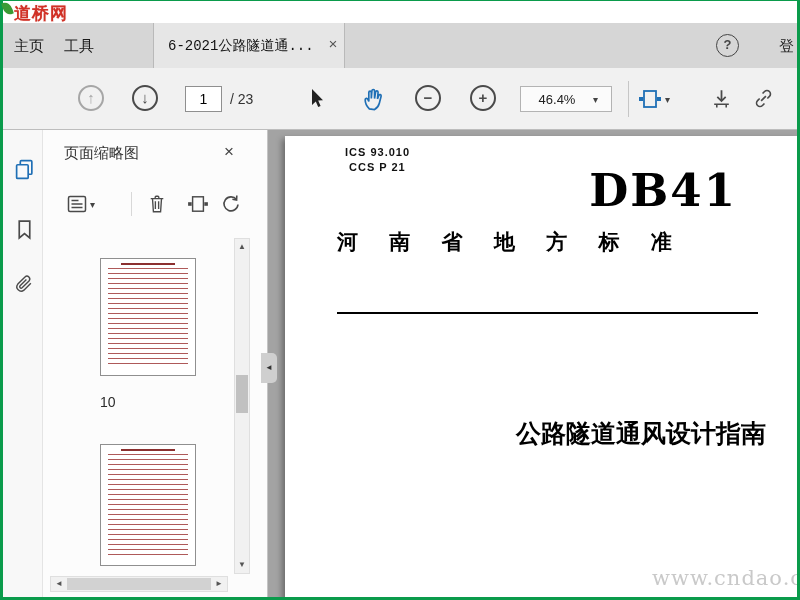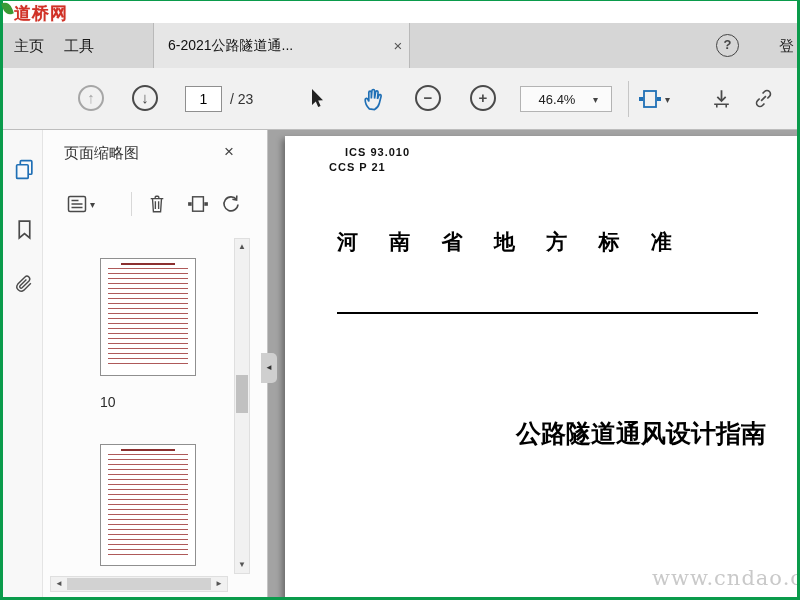--- a/index.html
+++ b/index.html
@@ -26,21 +26,21 @@
   
   .logo-wm { position:absolute; left:3px; top:2px; z-index:60; display:flex; align-items:flex-start; }
   .leaf { display:inline-block; width:9px; height:13px; background:#3a9b35; border-radius:0 70% 0 70%; transform:rotate(-18deg); margin-right:2px; }
   .logo-wm .txt { color:#d03025; font-size:17px; font-weight:bold; letter-spacing:1px; text-shadow:0 0 1px rgba(208,48,37,.4); }
 
   
   .tabbar { position:absolute; left:0; top:23px; width:800px; height:45px; background:#d6d6d6; }
   .tab-link { position:absolute; top:0; height:45px; line-height:45px; font-size:15px; color:#1a1a1a; padding:0 6px; cursor:default; }
   .tab-home { left:8px; }
   .tab-tools { left:58px; }
-  .doc-tab { position:absolute; left:153px; top:0; width:257px; height:45px; background:#e6e6e6; border-left:1px solid #b9b9b9; border-right:1px solid #b9b9b9; display:flex; align-items:center; }
+  .doc-tab { position:absolute; left:153px; top:0; width:192px; height:45px; background:#e6e6e6; border-left:1px solid #b9b9b9; border-right:1px solid #b9b9b9; display:flex; align-items:center;font-family:Liberation Mono, monospace; }
   .doc-tab .label { font-size:14px; color:#111; margin-left:14px; white-space:nowrap; overflow:hidden; flex:1; }
   .doc-tab .tclose { width:22px; text-align:center; font-size:15px; color:#555; }
   .help-btn { position:absolute; left:716px; top:11px; width:23px; height:23px; border:1.5px solid #444; border-radius:50%; text-align:center; line-height:20px; font-size:13px; font-weight:bold; color:#444; }
   .login { position:absolute; left:779px; top:0; height:45px; line-height:45px; font-size:15px; color:#222; }
 
   
   .toolbar { position:absolute; left:0; top:68px; width:800px; height:62px; background:#f1f1f1; border-bottom:1px solid #bdbdbd; }
   .tbi { position:absolute; display:flex; align-items:center; justify-content:center; }
   .circle { width:26px; height:26px; border:2px solid #4a4a4a; border-radius:50%; font-size:15px; color:#4a4a4a; text-align:center; line-height:22px; font-weight:bold; }
   .circle.disabled { border-color:#a6a6a6; color:#a6a6a6; }
@@ -79,21 +79,21 @@
   .hscroll { position:absolute; left:7px; top:446px; width:178px; height:16px; background:#f1f1f1; border:1px solid #dfdfdf; }
   .hscroll .arr { position:absolute; top:0; width:16px; height:14px; text-align:center; font-size:8px; color:#555; line-height:14px; }
   .hscroll .larr { left:0; } .hscroll .rarr { right:0; }
   .hscroll .hthumb { position:absolute; left:16px; top:1px; height:12px; width:144px; background:#d2d2d2; }
 
   .collapse-handle { position:absolute; left:261px; top:223px; width:16px; height:30px; background:#cfcfcf; border-radius:0 5px 5px 0; text-align:center; line-height:30px; font-size:8px; color:#333; z-index:5; }
 
   .docarea { position:absolute; left:268px; top:0; width:529px; height:467px; background:#a3a3a3; overflow:hidden; }
   .pdfpage { position:absolute; left:17px; top:6px; width:512px; height:480px; background:#fff; box-shadow:-3px 3px 6px rgba(0,0,0,.35); }
   .ics { position:absolute; left:60px; top:10px; font-size:11px; font-weight:bold; letter-spacing:1px; color:#111; }
-  .ccs { position:absolute; left:44px; top:25px; font-size:11px; font-weight:bold; letter-spacing:1px; color:#111; }
+  .ccs { position:absolute; left:64px; top:25px; font-size:11px; font-weight:bold; letter-spacing:1px; color:#111; }
   .db41 { position:absolute; left:300px; top:28px; width:152px; text-align:right; font-family:"DejaVu Serif","Liberation Serif",serif; font-weight:bold; font-size:45px; letter-spacing:2px; color:#000; }
   .std-title { position:absolute; left:52px; top:92px; width:424px; font-family:"DejaVu Serif","Liberation Serif",serif; font-size:21px; font-weight:bold; color:#000; word-spacing:24px; white-space:nowrap; }
   .std-code { position:absolute; left:52px; top:138px; width:420px; text-align:right; font-size:13px; font-weight:bold; color:#000; }
   .rule { position:absolute; left:52px; top:176px; width:421px; height:2px; background:#000; }
   .doc-title { position:absolute; left:41px; top:281px; width:440px; text-align:right; font-family:"DejaVu Serif","Liberation Serif",serif; font-size:25px; font-weight:bold; color:#000; }
   .site-wm { position:absolute; left:384px; top:436px; font-family:"DejaVu Serif","Liberation Serif",serif; font-size:21px; color:#c9c9c9; letter-spacing:1px; }
 
   svg { display:block; }
 </style>
 </head>
@@ -240,20 +240,21 @@
         <span class="arr rarr">►</span>
       </div>
     </div>
 
     <div class="collapse-handle">◄</div>
 
     <div class="docarea">
       <div class="pdfpage">
         <span class="ics">ICS 93.010</span>
         <span class="ccs">CCS P 21</span>
+        <span class="db41">DB41</span>
         <span class="std-title">河 南 省 地 方 标 准</span>
         <span class="rule"></span>
         <span class="doc-title">公路隧道通风设计指南</span>
       </div>
       <span class="site-wm">www.cndao.com</span>
     </div>
   </div>
 
   <div class="logo-wm">
     <span class="leaf"></span>

